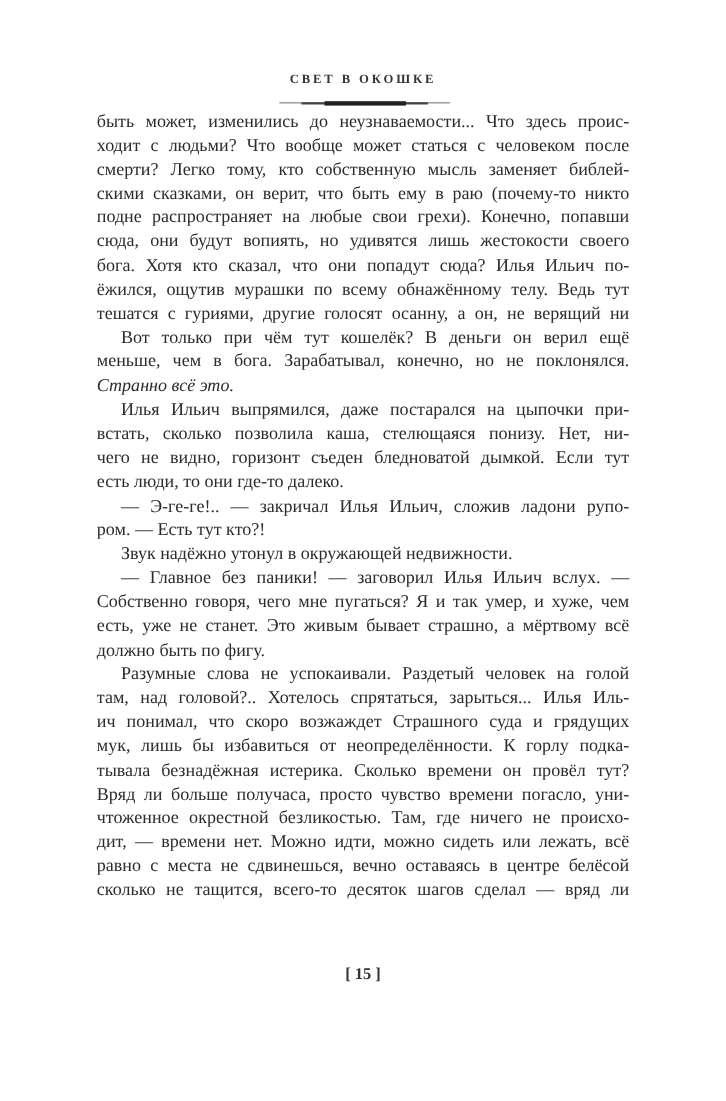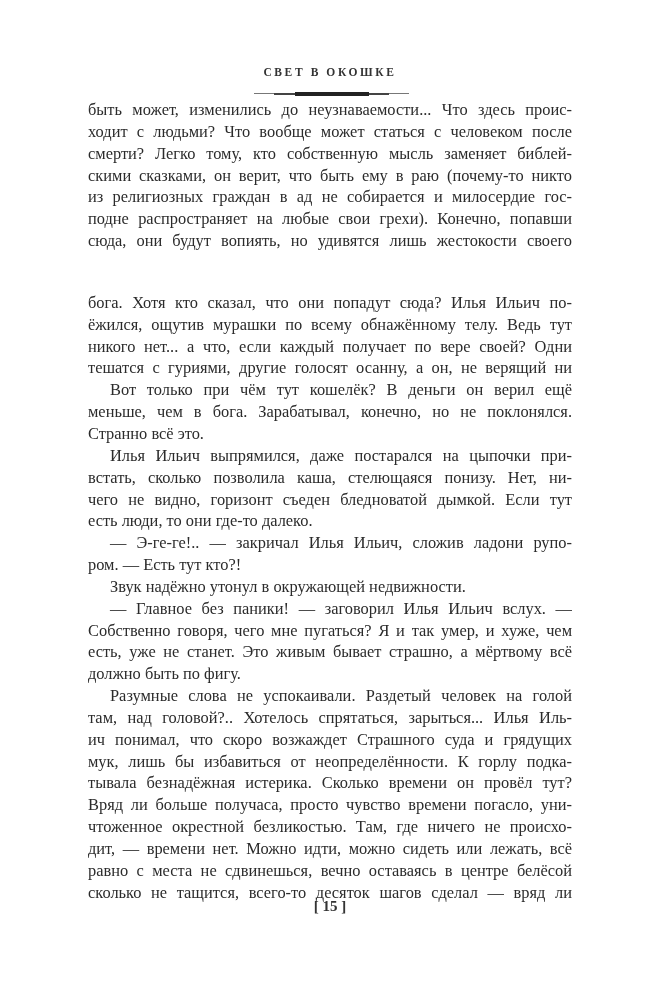--- a/index.html
+++ b/index.html
@@ -64,21 +64,21 @@
       text-align: justify;
       text-align-last: justify;
       overflow: visible;
     }
     .line.indent { padding-left: 22px; }
     .line.last { text-align-last: left; }
     .page-number {
       position: absolute;
       left: 0;
       width: 660px;
-      top: 898px;
+      top: 878px;
       text-align: center;
       font-weight: bold;
       font-size: 15px;
       color: #333;
     }
   </style>
 </head>
 <body>
 
 <div class="page">
@@ -87,30 +87,28 @@
     <div class="thin"></div>
     <div class="mid"></div>
     <div class="thick"></div>
   </div>
 
   <div class="text-block" id="text-block">
       <span class="line" style="white-space: nowrap; display: block; word-spacing: 6.28px;">быть может, изменились до неузнаваемости... Что здесь проис-</span>
       <span class="line" style="white-space: nowrap; display: block; word-spacing: 5.13px;">ходит с людьми? Что вообще может статься с человеком после</span>
       <span class="line" style="white-space: nowrap; display: block; word-spacing: 6.83px;">смерти? Легко тому, кто собственную мысль заменяет библей-</span>
       <span class="line" style="white-space: nowrap; display: block; word-spacing: 3.82px;">скими сказками, он верит, что быть ему в раю (почему-то никто</span>
-      <span class="line" style="white-space: nowrap; display: block; word-spacing: 5.23px;">из религиозных граждан в ад не собирается и милосердие гос-</span>
       <span class="line" style="white-space: nowrap; display: block; word-spacing: 5.2px;">подне распространяет на любые свои грехи). Конечно, попавши</span>
       <span class="line" style="white-space: nowrap; display: block; word-spacing: 6.01px;">сюда, они будут вопиять, но удивятся лишь жестокости своего</span>
-      <span class="line" style="white-space: nowrap; display: block; word-spacing: 5.44px; margin-top: 40px;">бога. Хотя кто сказал, что они попадут сюда? Илья Ильич по-</span>
+      <span class="line" style="white-space: nowrap; display: block; word-spacing: 5.44px;">бога. Хотя кто сказал, что они попадут сюда? Илья Ильич по-</span>
       <span class="line" style="white-space: nowrap; display: block; word-spacing: 4.77px;">ёжился, ощутив мурашки по всему обнажённому телу. Ведь тут</span>
-      <span class="line" style="white-space: nowrap; display: block; word-spacing: 4.57px;">никого нет... а что, если каждый получает по вере своей? Одни</span>
       <span class="line" style="white-space: nowrap; display: block; word-spacing: 4.24px;">тешатся с гуриями, другие голосят осанну, а он, не верящий ни</span>
       <span class="line indent" style="white-space: nowrap; display: block; word-spacing: 6.67px;">Вот только при чём тут кошелёк? В деньги он верил ещё</span>
       <span class="line" style="white-space: nowrap; display: block; word-spacing: 6.94px;">меньше, чем в бога. Зарабатывал, конечно, но не поклонялся.</span>
-      <span class="line last" style="white-space: nowrap; display: block;">Странно всё это.</span>
+      <span class="line last" style="white-space: nowrap; display: block; font-style: italic;">Странно всё это.</span>
       <span class="line indent" style="white-space: nowrap; display: block; word-spacing: 6.26px;">Илья Ильич выпрямился, даже постарался на цыпочки при-</span>
       <span class="line" style="white-space: nowrap; display: block; word-spacing: 7.98px;">встать, сколько позволила каша, стелющаяся понизу. Нет, ни-</span>
       <span class="line" style="white-space: nowrap; display: block; word-spacing: 6.1px;">чего не видно, горизонт съеден бледноватой дымкой. Если тут</span>
       <span class="line last" style="white-space: nowrap; display: block;">есть люди, то они где-то далеко.</span>
       <span class="line indent" style="white-space: nowrap; display: block; word-spacing: 6.01px;">— Э-ге-ге!.. — закричал Илья Ильич, сложив ладони рупо-</span>
       <span class="line last" style="white-space: nowrap; display: block;">ром. — Есть тут кто?!</span>
       <span class="line indent last" style="white-space: nowrap; display: block;">Звук надёжно утонул в окружающей недвижности.</span>
       <span class="line indent" style="white-space: nowrap; display: block; word-spacing: 5.54px;">— Главное без паники! — заговорил Илья Ильич вслух. —</span>
       <span class="line" style="white-space: nowrap; display: block; word-spacing: 2.69px;">Собственно говоря, чего мне пугаться? Я и так умер, и хуже, чем</span>
       <span class="line" style="white-space: nowrap; display: block; word-spacing: 3.5px;">есть, уже не станет. Это живым бывает страшно, а мёртвому всё</span>

